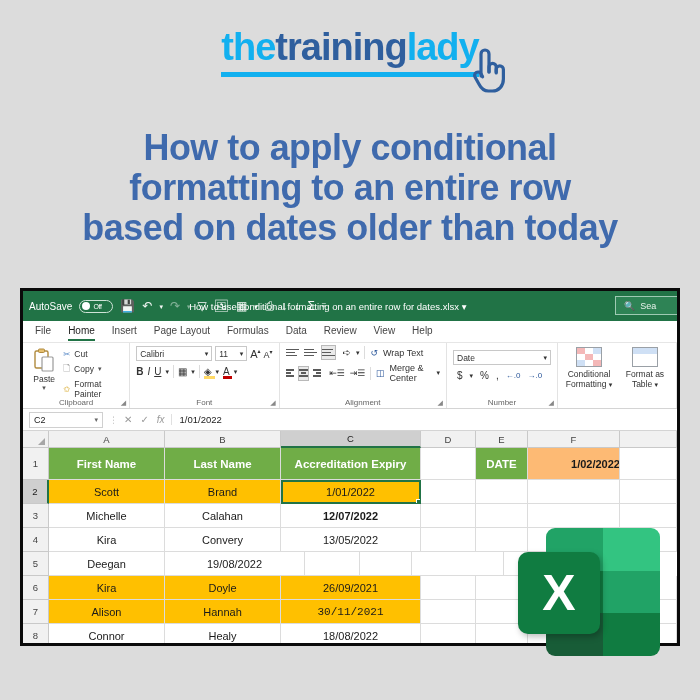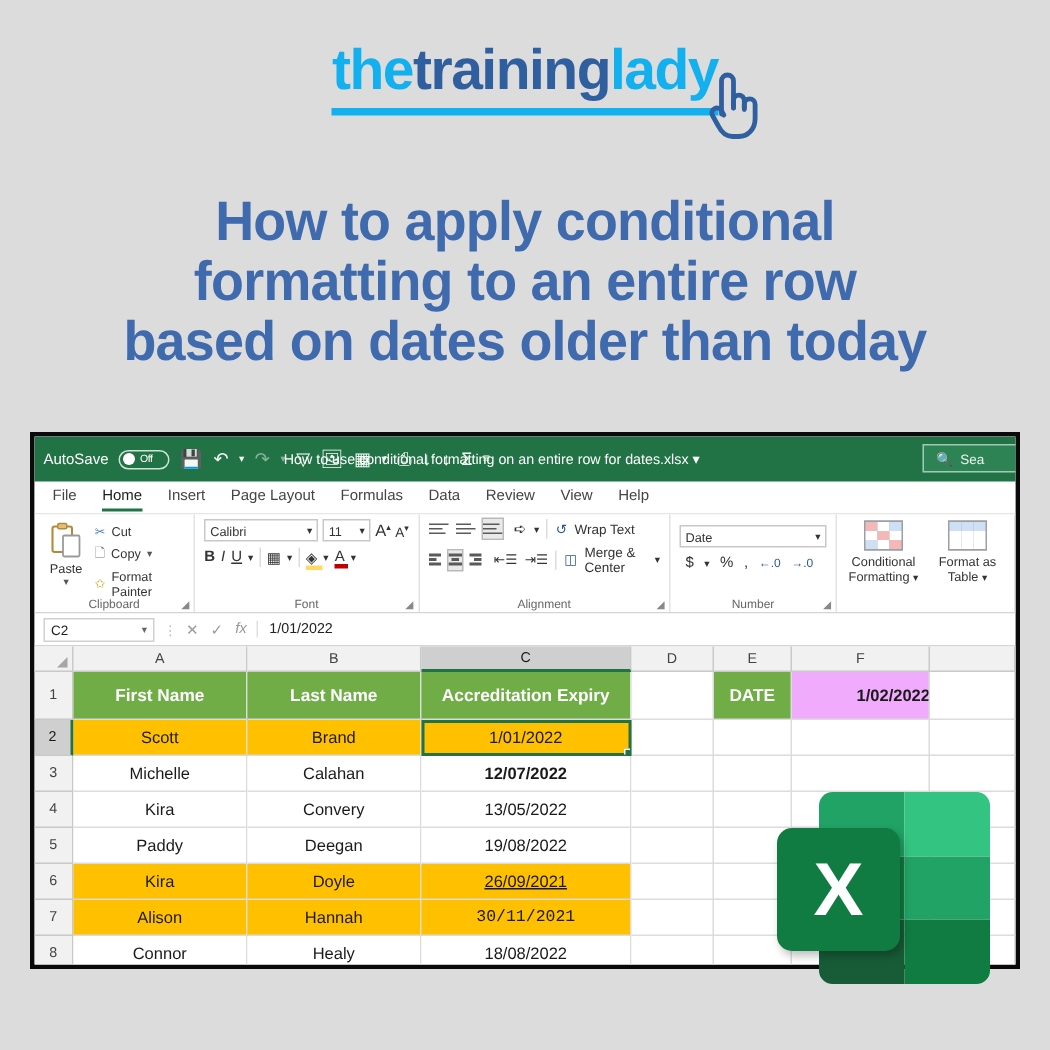--- a/index.html
+++ b/index.html
@@ -178,21 +178,21 @@
   }
   .rh.sel { background: #cfcfcf; color: #1a1a1a; border-right: 2px solid #217346; }
   .cell {
     display: flex; align-items: center; justify-content: center;
     font-size: 11px; color: #1a1a1a; background: #ffffff;
     border-right: 1px solid #dcdcdc; border-bottom: 1px solid #dcdcdc;
     overflow: hidden; white-space: nowrap;
   }
   .cell.header { background: #70ad47; color: #ffffff; font-weight: bold; font-size: 11.5px; }
   .cell.amber { background: #ffc000; }
-  .cell.amberlight { background: #f0abfc; font-weight: bold; padding-left: 44px; }
+  .cell.amberlight { background: #fdba74; font-weight: bold; padding-left: 44px; }
   .cell.blank { background: #ffffff; }
   .cell.active {
     outline: 2px solid #217346; outline-offset: -2px; position: relative; z-index: 3;
   }
   .cell.active:after {
     content: ""; position: absolute; right: -3px; bottom: -3px;
     width: 5px; height: 5px; background: #217346; border: 1px solid #fff;
   }
 
   
@@ -520,33 +520,32 @@
           <div class="cell " style="width: 116px;">Kira</div>
           <div class="cell " style="width: 116px;">Convery</div>
           <div class="cell " style="width: 140px;">13/05/2022</div>
           <div class="cell blank" style="width: 55px;"></div>
           <div class="cell blank" style="width: 52px;"></div>
           <div class="cell blank" style="width: 92px;"></div>
           <div class="cell blank" style="width: 57px;"></div>
         </div>
         <div class="row" style="height: 24px;">
           <div class="rh">5</div>
-          <div class="cell " style="width: 116px;">Paddy</div>
           <div class="cell " style="width: 116px;">Deegan</div>
           <div class="cell " style="width: 140px;">19/08/2022</div>
           <div class="cell blank" style="width: 55px;"></div>
           <div class="cell blank" style="width: 52px;"></div>
           <div class="cell blank" style="width: 92px;"></div>
           <div class="cell blank" style="width: 57px;"></div>
         </div>
         <div class="row" style="height: 24px;">
           <div class="rh">6</div>
           <div class="cell amber" style="width: 116px;">Kira</div>
           <div class="cell amber" style="width: 116px;">Doyle</div>
-          <div class="cell amber" style="width: 140px; text-decoration: underline;">26/09/2021</div>
+          <div class="cell amber" style="width: 140px;">26/09/2021</div>
           <div class="cell blank" style="width: 55px;"></div>
           <div class="cell blank" style="width: 52px;"></div>
           <div class="cell blank" style="width: 92px;"></div>
           <div class="cell blank" style="width: 57px;"></div>
         </div>
         <div class="row" style="height: 24px;">
           <div class="rh">7</div>
           <div class="cell amber" style="width: 116px;">Alison</div>
           <div class="cell amber" style="width: 116px;">Hannah</div>
           <div class="cell amber" style="width: 140px; font-family: Liberation Mono, monospace;">30/11/2021</div>

